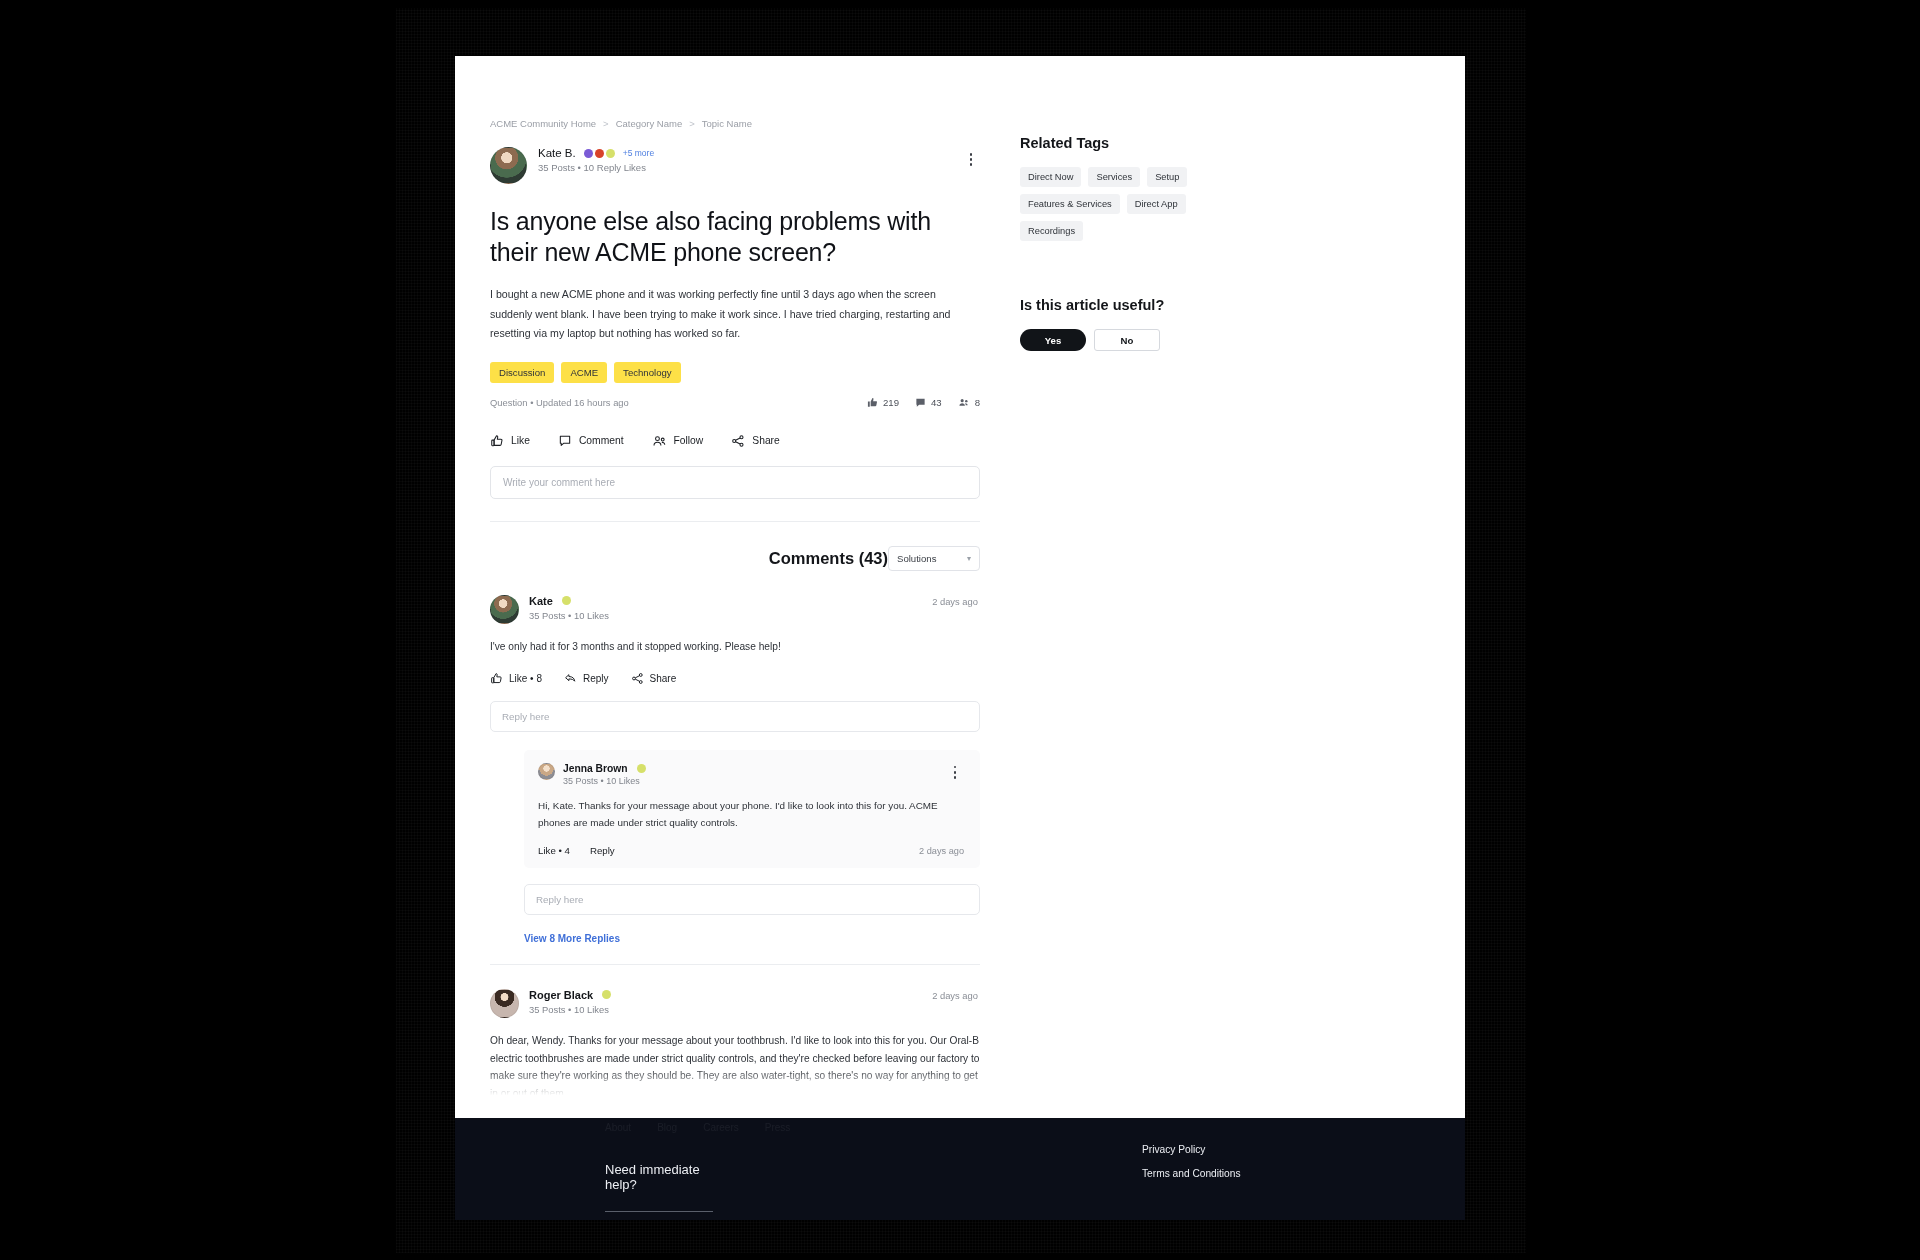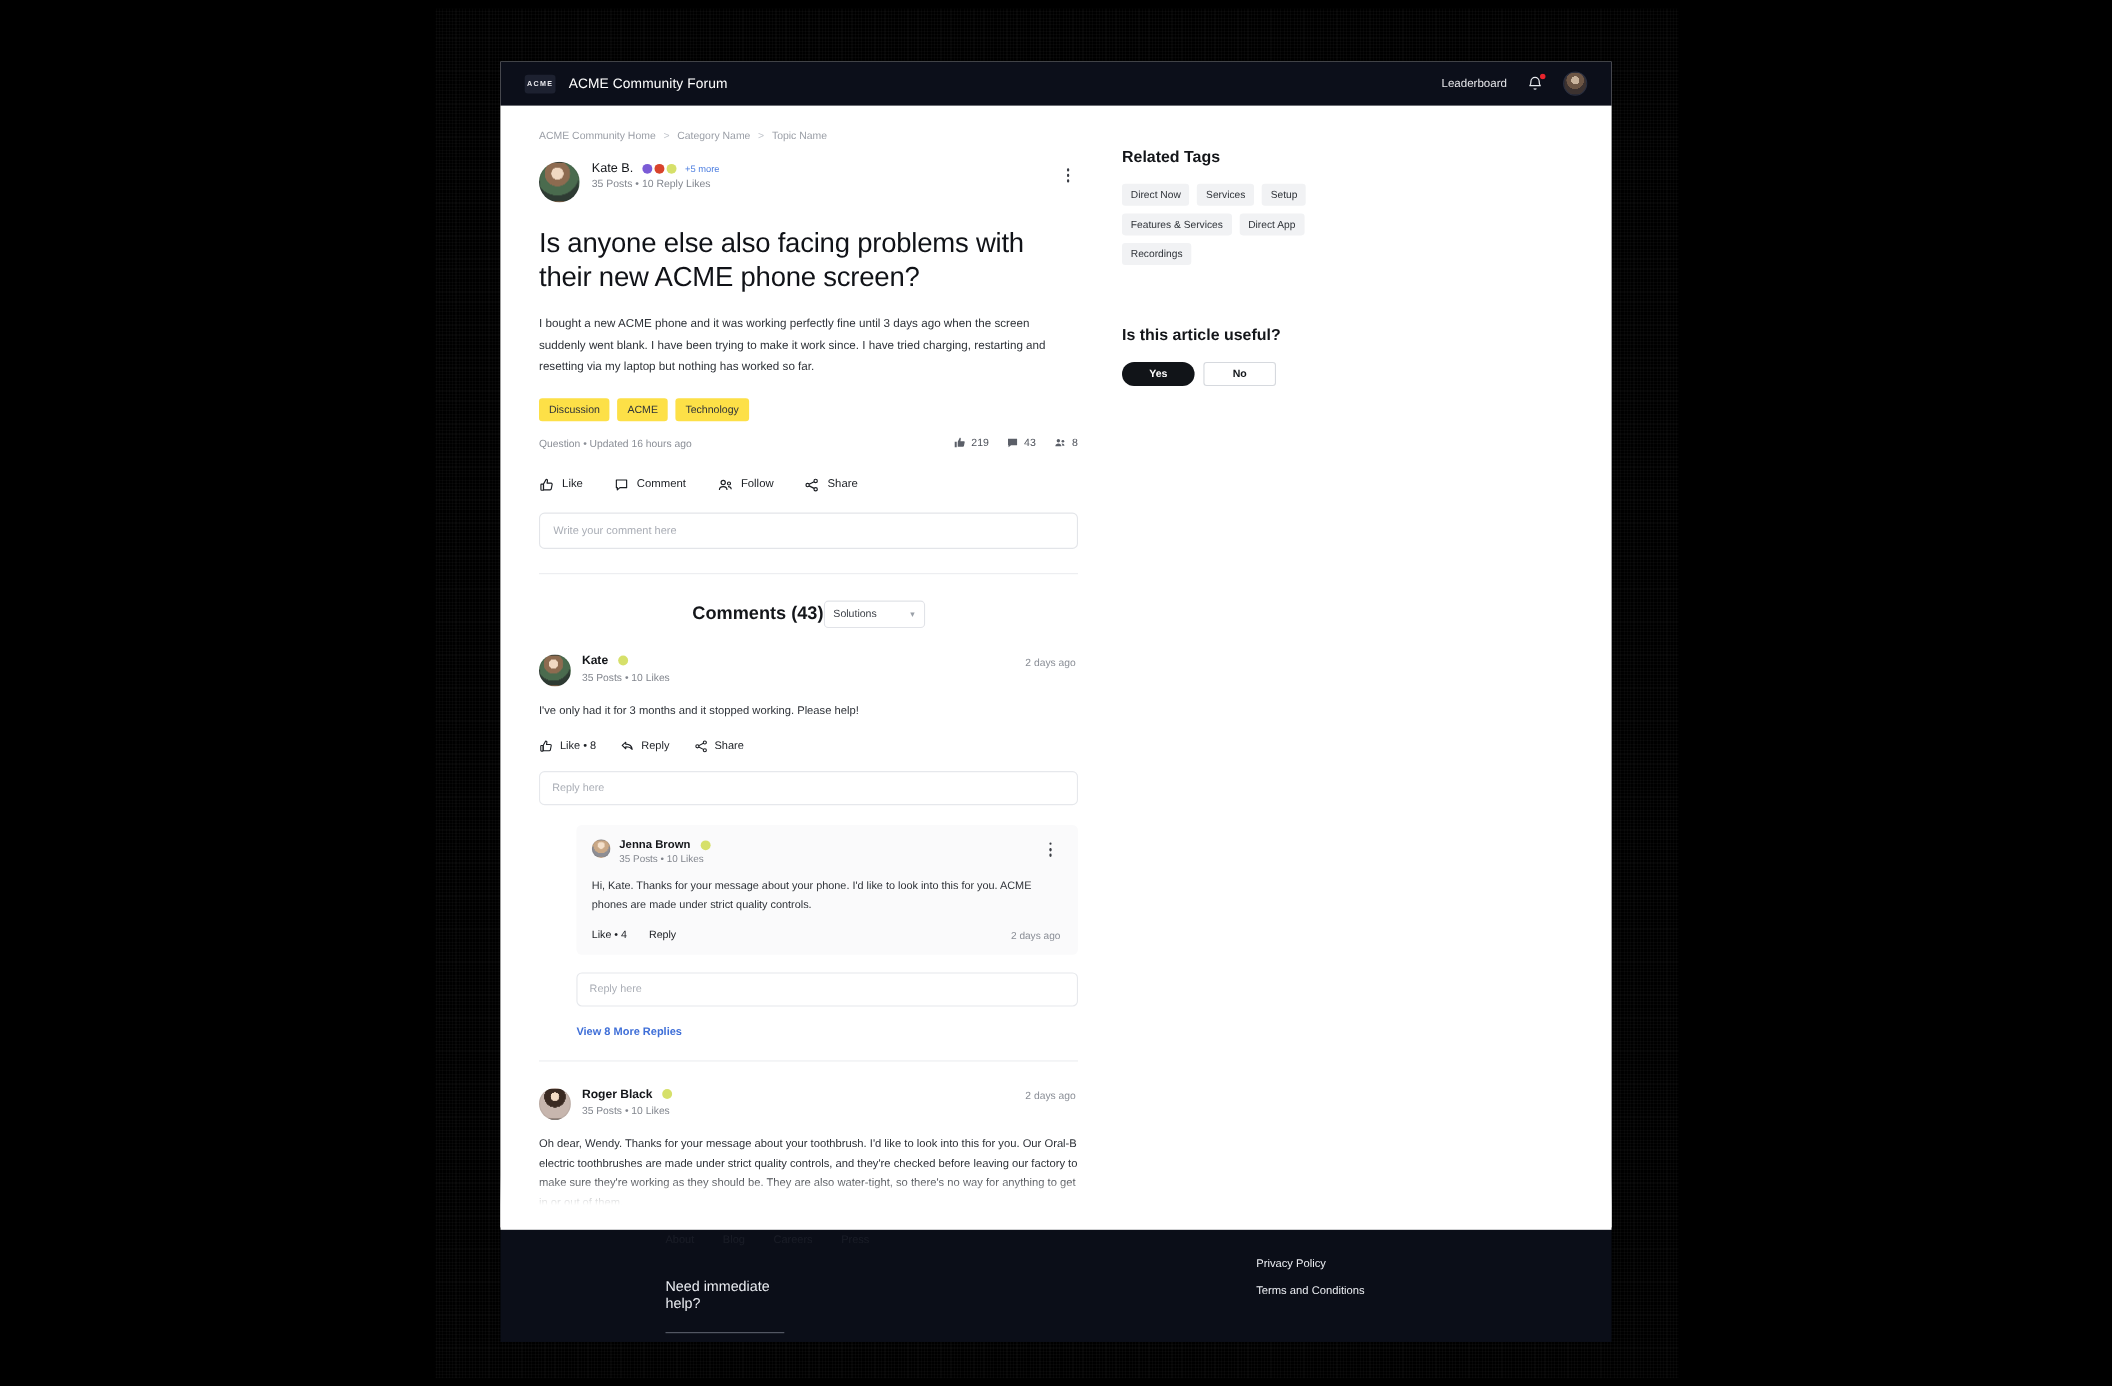--- a/index.html
+++ b/index.html
@@ -160,21 +160,21 @@
     border: 1px solid #e3e5e9; border-radius: 5px;
     padding: 10px 12px; font-size: 10px; color: #9fa3ab;
     background: #fff; font-family: inherit;
   }
   .comment-input::placeholder { color: #a9adb5; }
 
   .rule { height: 1px; background: #ebedf0; margin-top: 22px; }
 
   
   .comments-head {
-    display: flex; align-items: center; justify-content: center;
+    display: flex; align-items: center; justify-content: flex-end;
     margin-top: 24px;
   }
   .comments-title { font-size: 16.5px; font-weight: 700; color: #14161a; }
   .sort-select {
     width: 92px; height: 25px;
     border: 1px solid #e1e3e8; border-radius: 4px;
     background: #fff; display: flex; align-items: center;
     padding: 0 8px; font-size: 9.6px; color: #3b3f46; cursor: pointer;
   }
   .sort-select .chev { margin-left: auto; color: #9aa0a8; font-size: 8px; }
@@ -525,31 +525,14 @@
             <button class="btn-no">No</button>
           </div>
         </div>
 
       </div>
     </div>
   </div>
 
   <div class="fade-bottom"></div>
 
-  <div id="topnav">
-    <div class="brand">
-      <div class="brand-mark">ACME</div>
-      <div class="brand-title">ACME Community Forum</div>
-    </div>
-    <div class="nav-right">
-      <span class="nav-link">Leaderboard</span>
-      <span class="bell-wrap">
-        <svg width="15" height="16" viewBox="0 0 24 24" fill="none" stroke="#e8eaef" stroke-width="1.8" stroke-linejoin="round">
-            <path d="M12 3a6 6 0 0 0-6 6c0 4.5-1.6 6-1.6 6h15.2S18 13.5 18 9a6 6 0 0 0-6-6z"></path>
-            <path d="M10.2 19a2 2 0 0 0 3.6 0"></path>
-          </svg>
-        <i class="badge-dot"></i>
-      </span>
-      <span class="avatar-top"></span>
-    </div>
-  </div>
 
 </div>
 
 </body></html>

